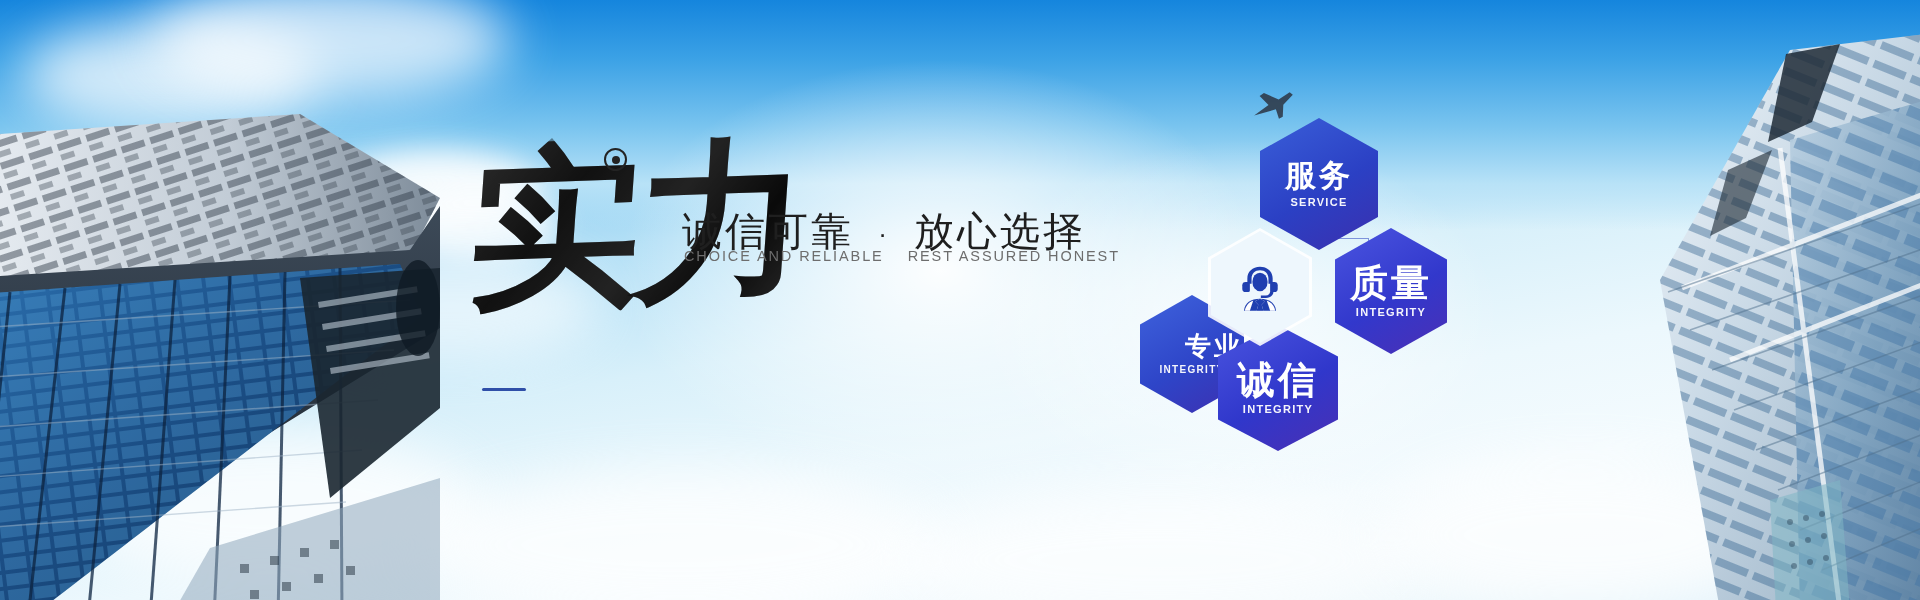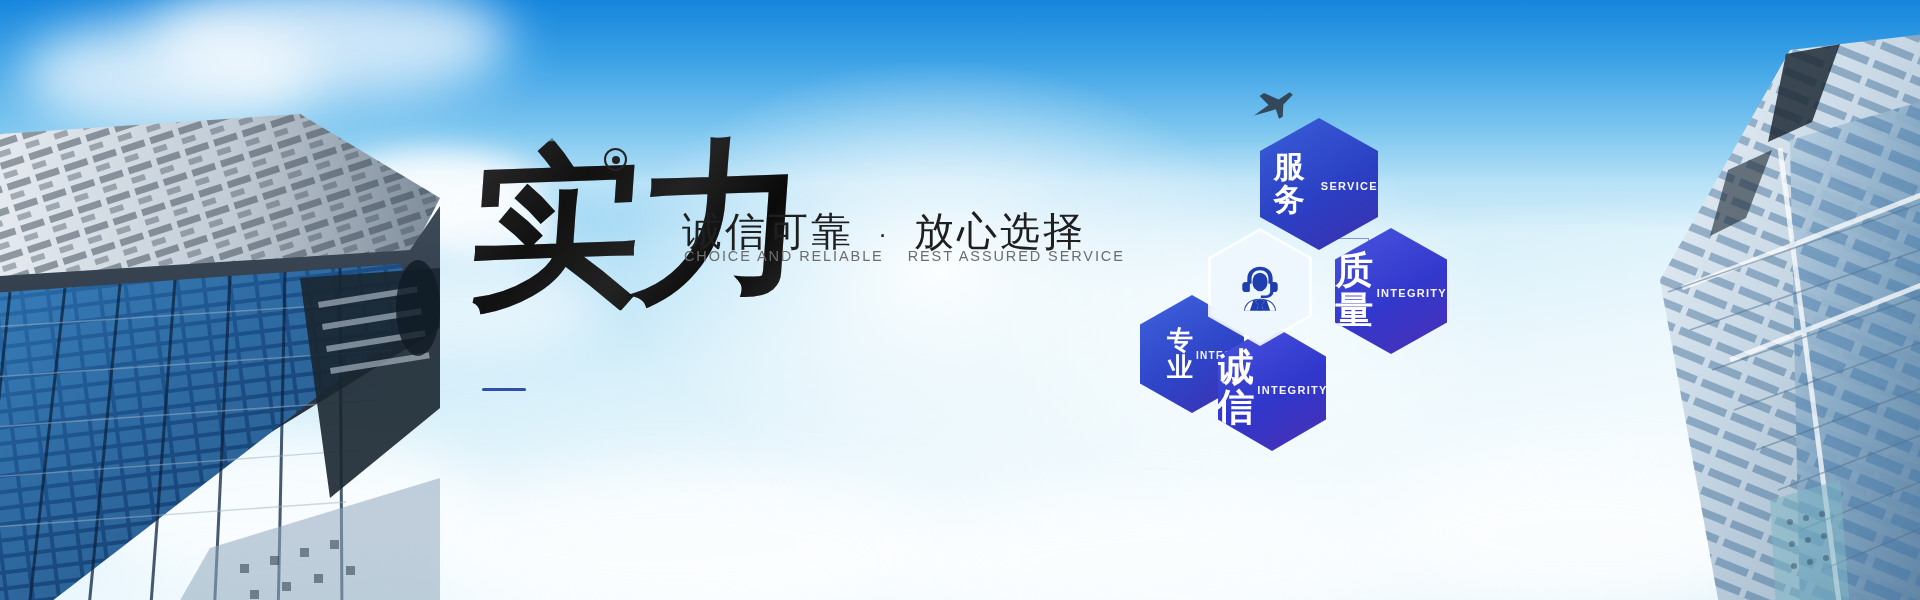--- a/index.html
+++ b/index.html
@@ -70,32 +70,32 @@
   .subline i{font-style:normal;color:#7d8795;padding:0 6px;}
 
   .mainline{
     position:absolute;left:10px;top:222px;white-space:nowrap;
     font-size:23px;font-weight:700;color:#1b2330;letter-spacing:2px;
   }
   .rule{position:absolute;left:12px;top:268px;width:44px;height:3px;background:#2f4fa8;border-radius:2px;}
 
   
   .hexwrap{position:absolute;left:1120px;top:110px;width:360px;height:400px;}
-  .hex{position:absolute;display:flex;flex-direction:row;align-items:center;justify-content:center;
+  .hex{position:absolute;display:flex;flex-direction:column;align-items:center;justify-content:center;
     clip-path:polygon(50% 0%,100% 25%,100% 75%,50% 100%,0% 75%,0% 25%);
     color:#fff;text-align:center;}
   .hex .cn{font-size:38px;font-weight:700;letter-spacing:3px;line-height:1.05;}
   .hex .en{font-size:11px;letter-spacing:1.3px;margin-top:3px;opacity:.95;font-weight:bold;}
   .hex.h-service{left:140px;top:8px;width:118px;height:132px;font-size:0;
     background:linear-gradient(150deg,#3a5fd9 0%,#2b40c4 55%,#3b2fae 100%);}
   .hex.h-quality{left:215px;top:118px;width:112px;height:126px;
     background:linear-gradient(150deg,#4a55e0 0%,#3238cc 55%,#4b2fb4 100%);}
   .hex.h-pro{left:20px;top:185px;width:104px;height:118px;
     background:linear-gradient(150deg,#3f63dd 0%,#2e45c8 55%,#3d2fb0 100%);}
-  .hex.h-integ{left:98px;top:215px;width:108px;height:126px;
+  .hex.h-integ{left:98px;top:215px;width:120px;height:126px;
     background:linear-gradient(150deg,#4a55e0 0%,#3037cb 55%,#4a2fb3 100%);}
   .hex.h-service .cn{font-size:31px;}
   .hex.h-pro .cn{font-size:26px;margin-left:44px;}
   .hex.h-pro .en{font-size:10px;}
 
   .hex-avatar{position:absolute;left:88px;top:118px;width:104px;height:118px;
     clip-path:polygon(50% 0%,100% 25%,100% 75%,50% 100%,0% 75%,0% 25%);
     background:rgba(255,255,255,.88);display:flex;align-items:center;justify-content:center;}
   .hex-avatar .inner{position:absolute;inset:3px;
     clip-path:polygon(50% 0%,100% 25%,100% 75%,50% 100%,0% 75%,0% 25%);
@@ -267,21 +267,21 @@
 
 
     <div class="slogan">
       <span>诚信可靠</span>
       <span class="sep">·</span>
       <span>放心选择</span>
     </div>
 
     <div class="slogan-en">
       <span>CHOICE AND RELIABLE</span>
-      <span>REST ASSURED SERVICE</span>
+      <span>REST ASSURED HONEST</span>
     </div>
 
 
 
     <div class="rule"></div>
   </div>
 
   <div class="hexwrap">
 
     <div class="hex-line"></div>

